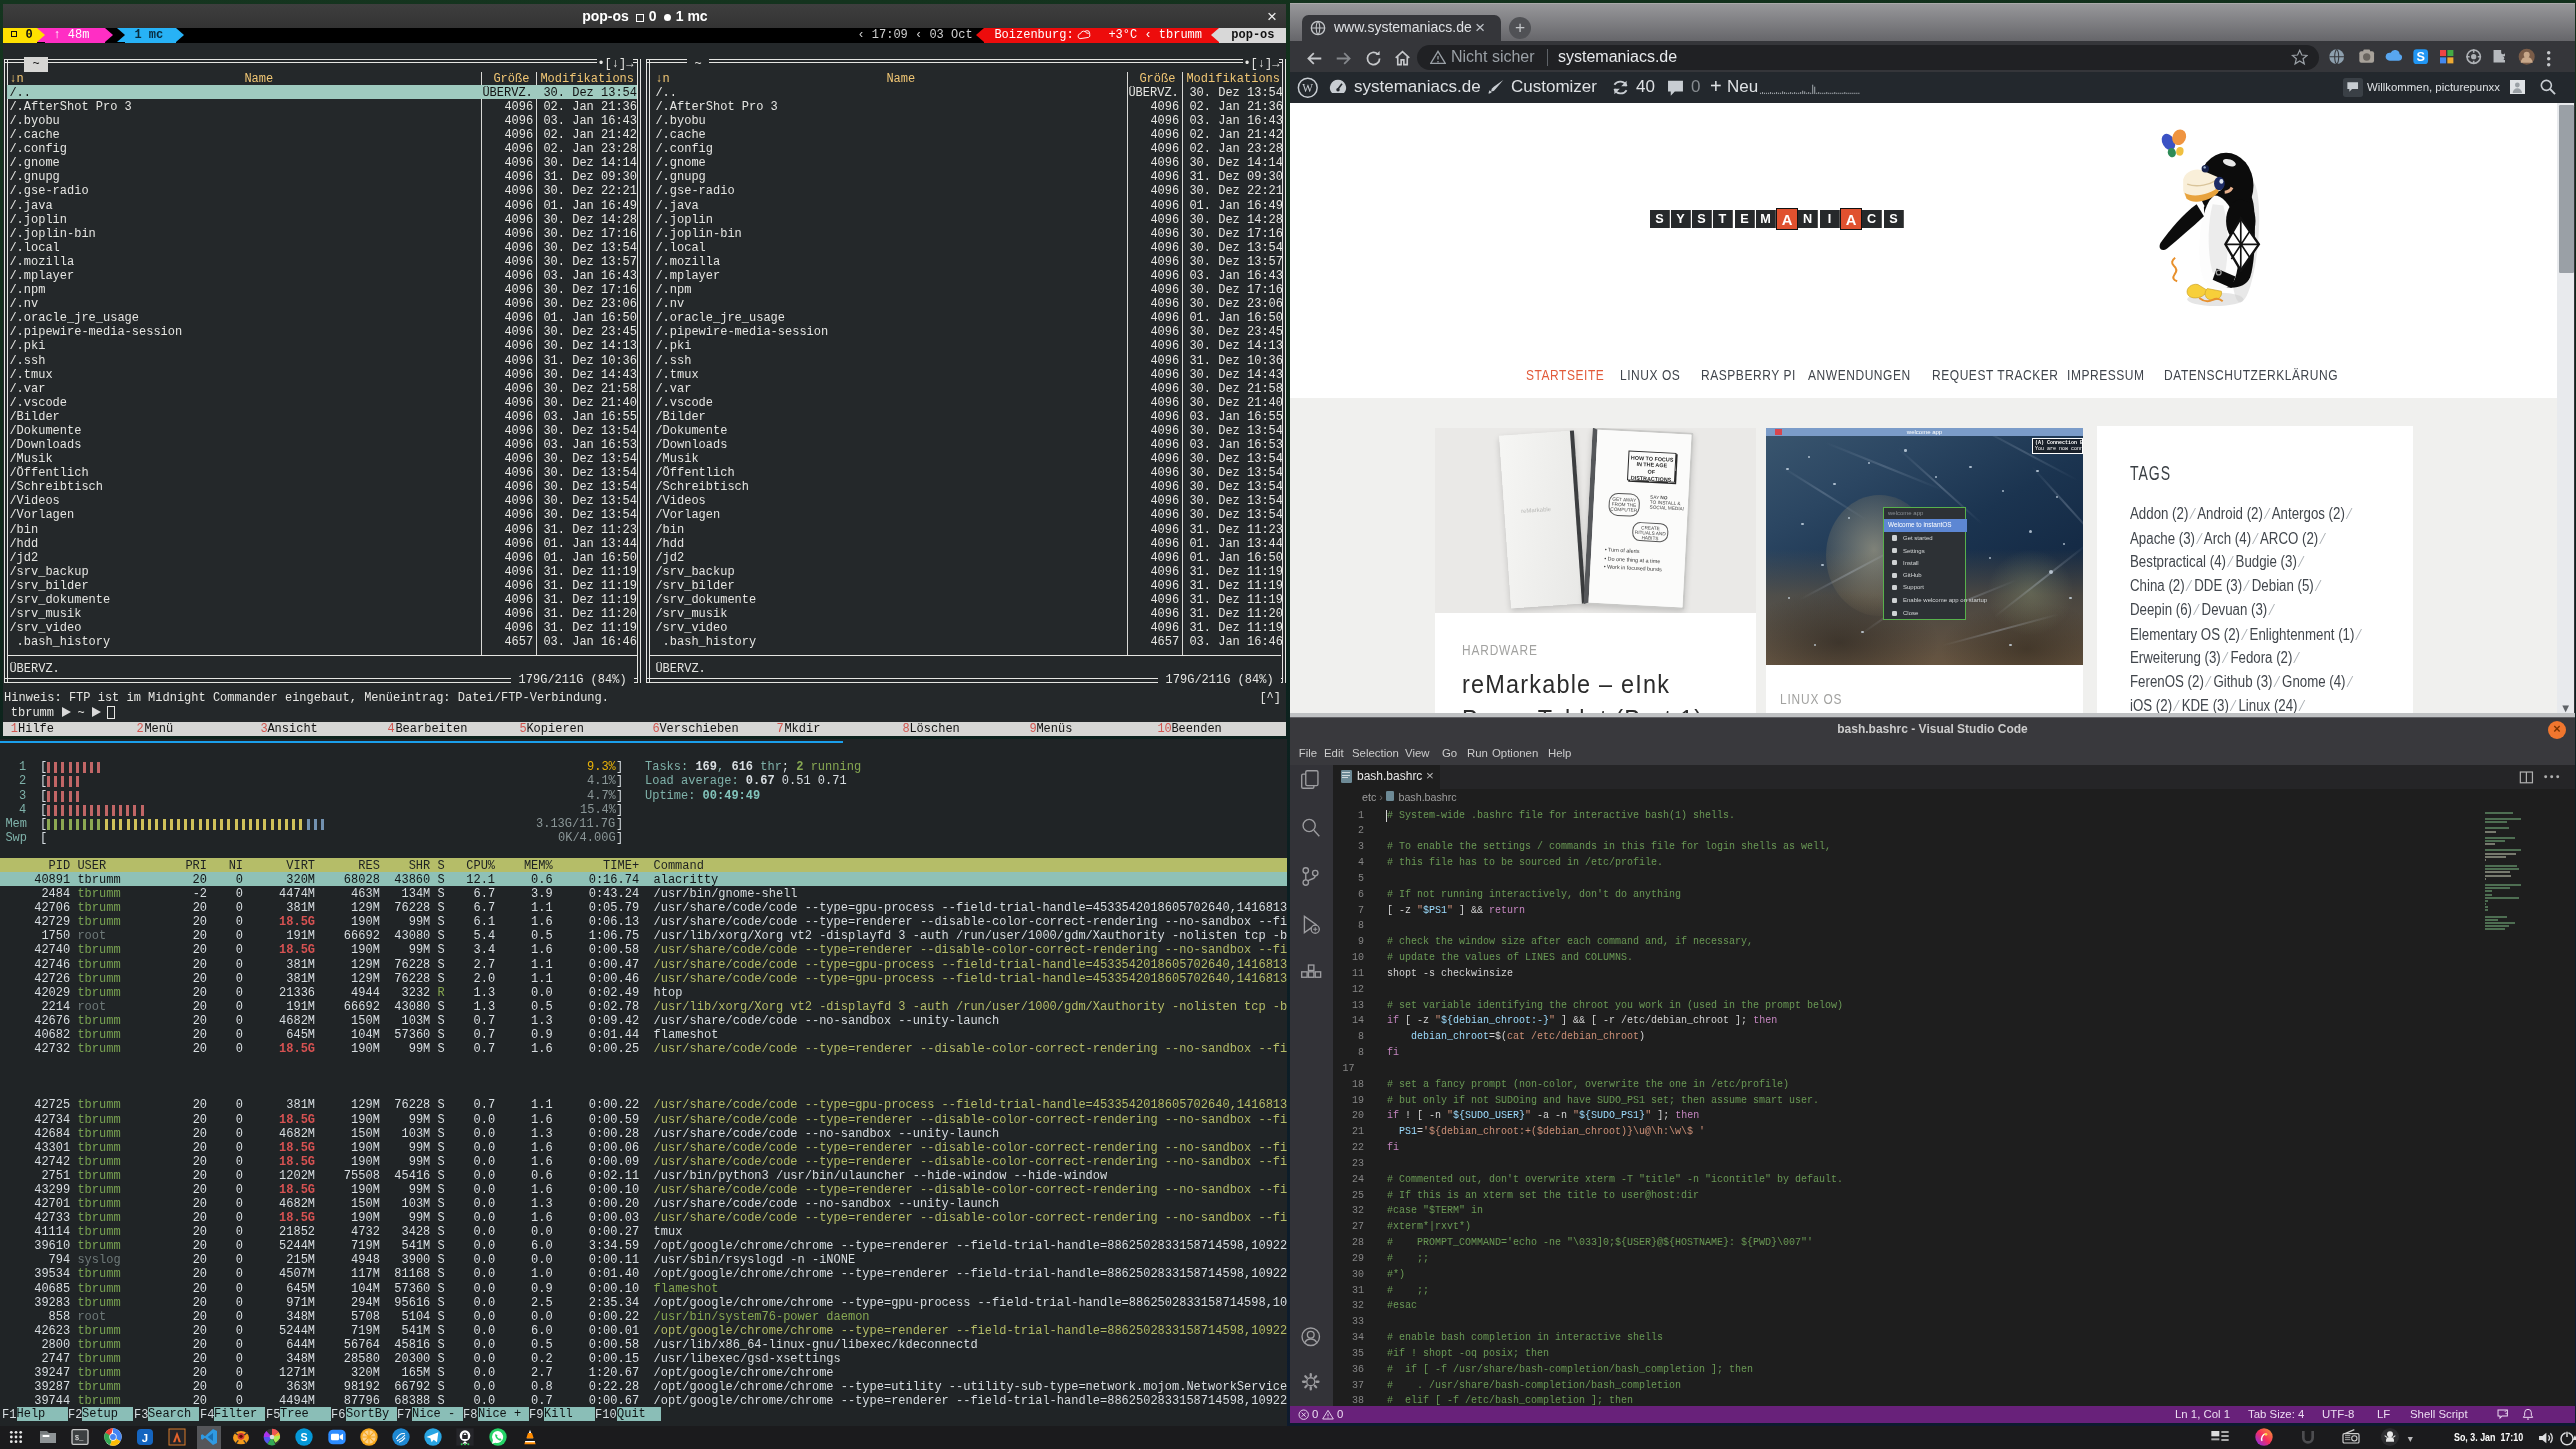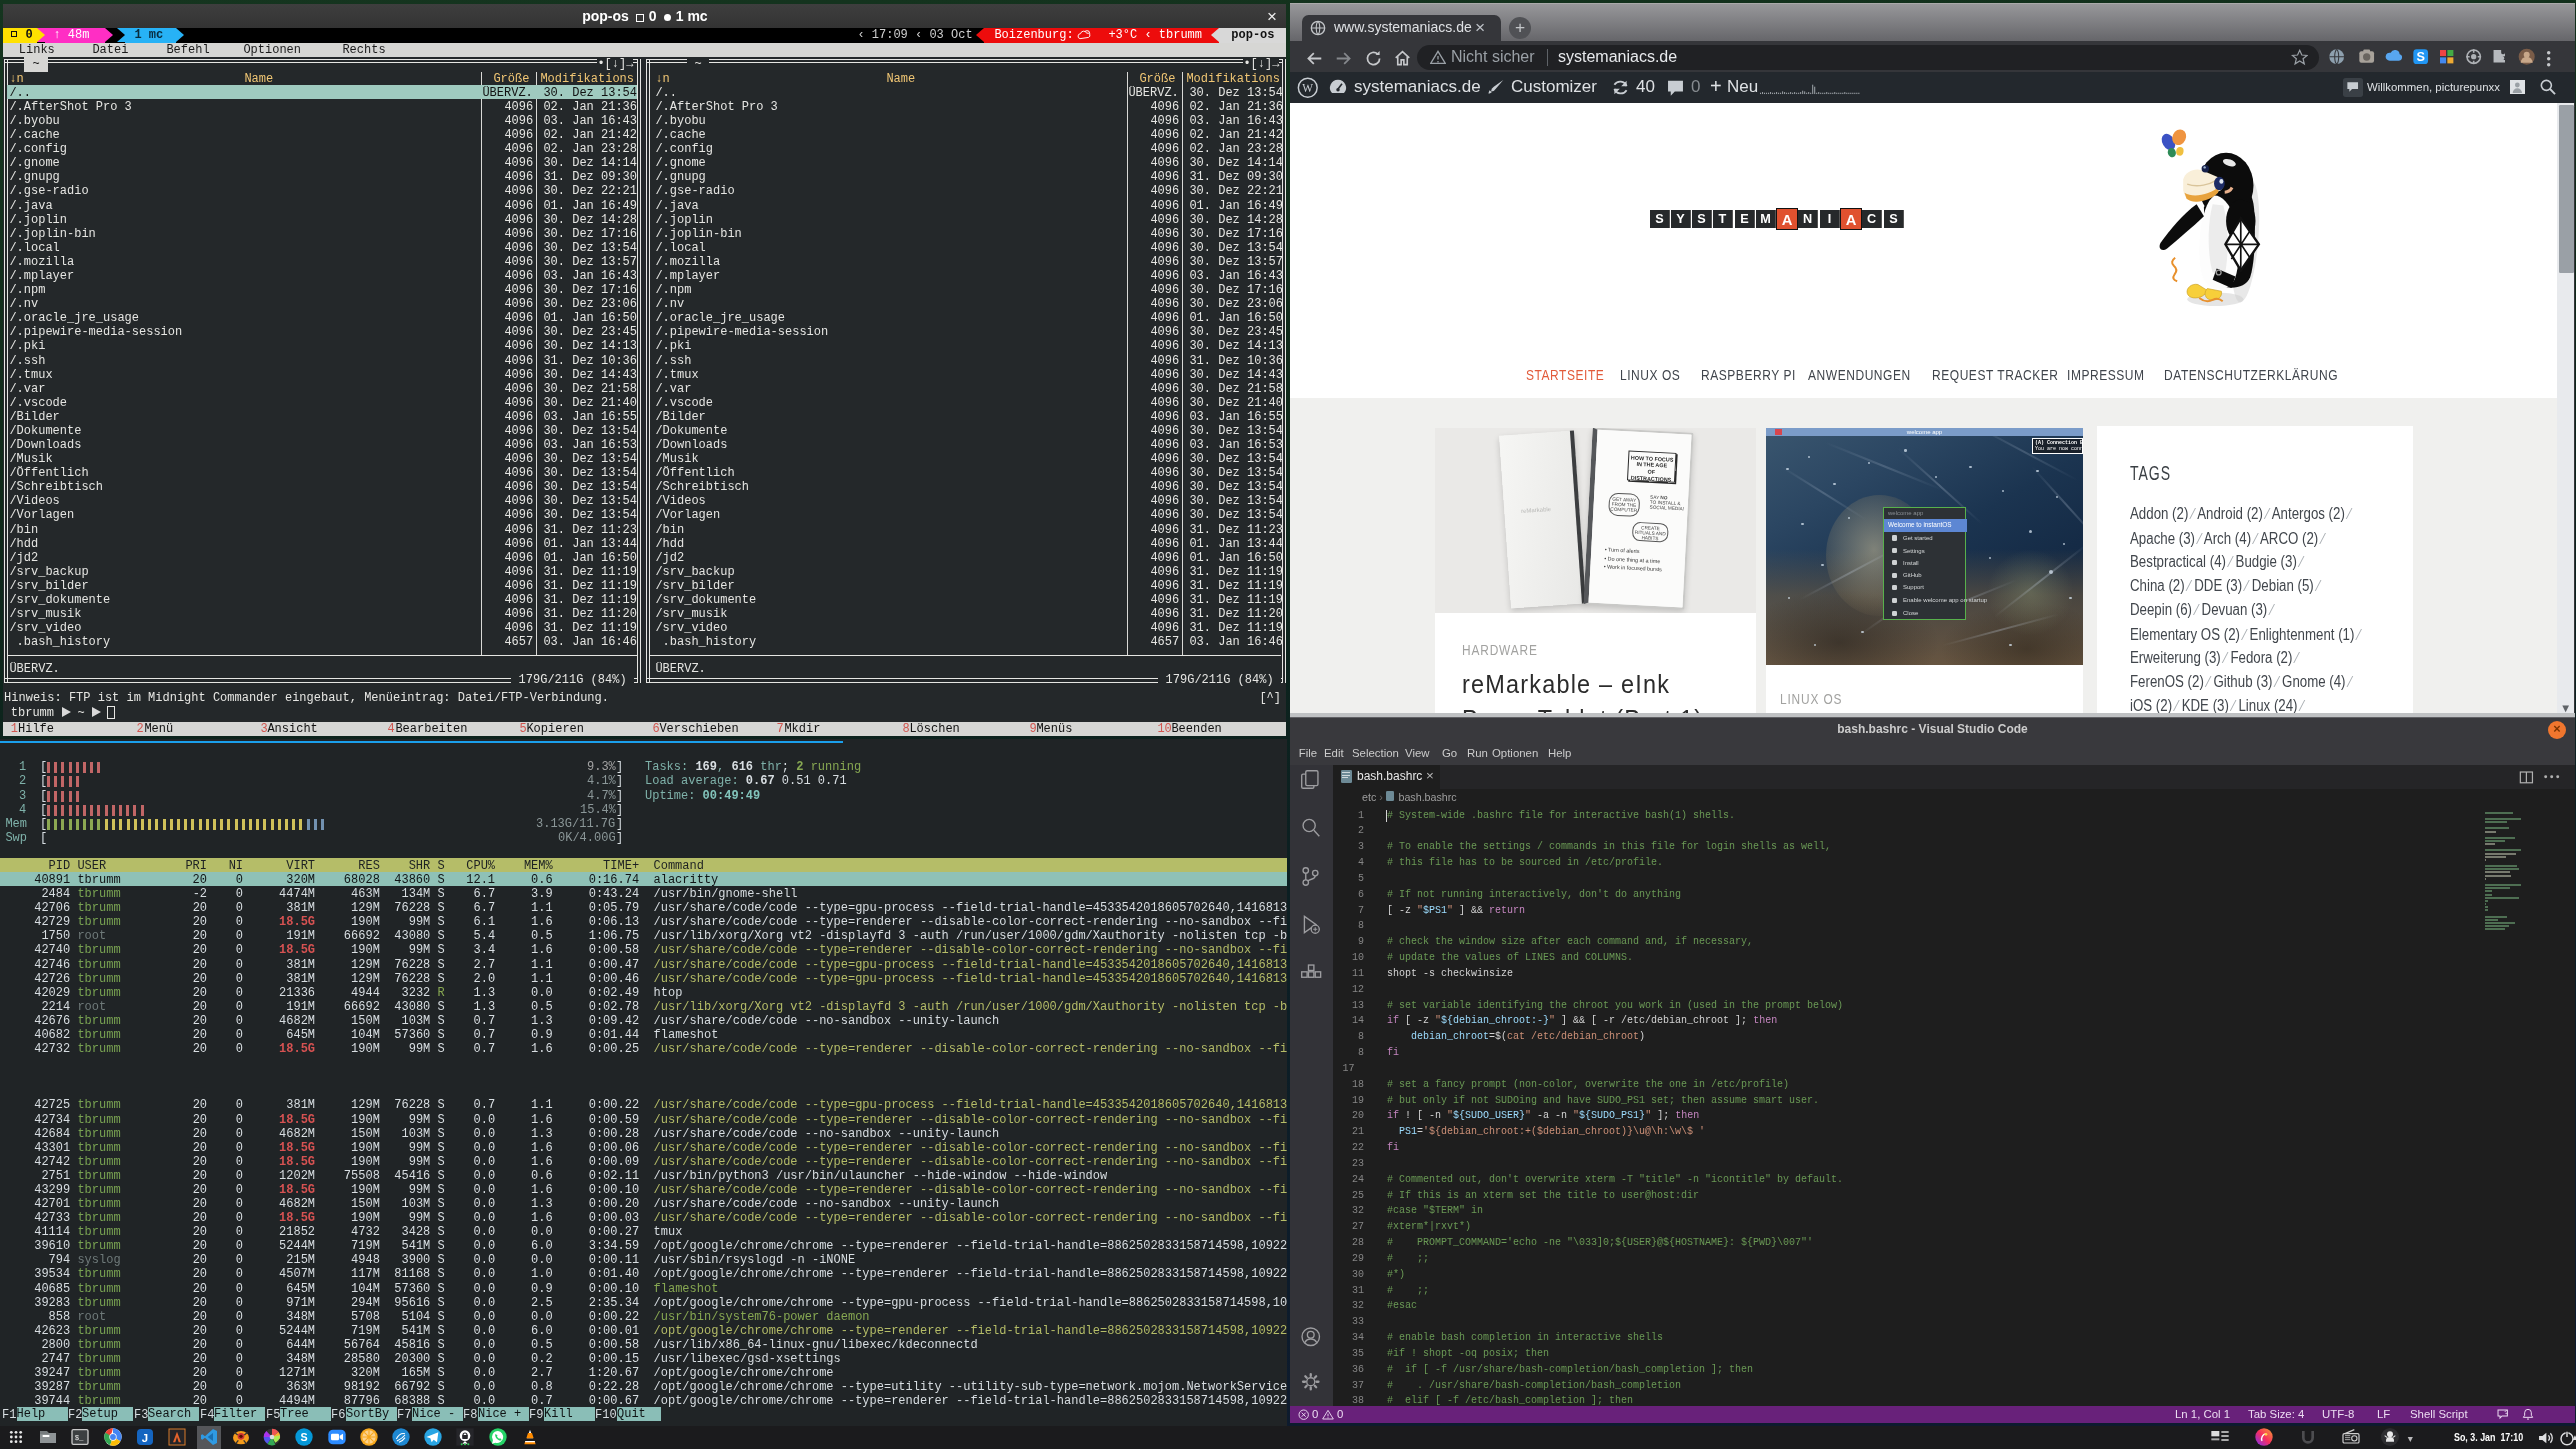--- a/index.html
+++ b/index.html
@@ -28,27 +28,20 @@
       <div class="abs" style="left:973px;top:0;border-right:8.7px solid #ed0c0c;border-top:7.4px solid #000;border-bottom:7.4px solid #000"></div>
       <div class="abs" style="left:981px;top:0;width:235px;height:14.8px;background:#ed0c0c"></div>
       <div class="abs" style="left:991px;top:0;color:#fff">Boizenburg: </div>
       <svg class="abs" style="left:1074px;top:1.3px" width="17.4" height="12" viewBox="0 0 26 18">
         <circle cx="15" cy="6.5" r="4" fill="none" stroke="#fff" stroke-width="1.4"></circle>
         <path d="M4.5 14.5 a3.8 3.8 0 0 1 .8-7.5 a4.8 4.8 0 0 1 9.2-.6 a3.4 3.4 0 0 1 2.8 6.2 z" fill="#ed0c0c" stroke="#fff" stroke-width="1.4"></path>
       </svg>
       <div class="abs" style="left:1105px;top:0;color:#fff">+3°C ‹ tbrumm</div>
       <div class="abs" style="left:1208px;top:0;border-right:8.7px solid #d8d8d8;border-top:7.4px solid #ed0c0c;border-bottom:7.4px solid #ed0c0c"></div>
       <div class="abs" style="left:1216px;top:0;width:67px;height:14.8px;background:#d8d8d8;color:#111;font-weight:bold;text-align:center">pop-os</div>
-    </div>
-    <div class="abs mono" style="left:0;top:39px;width:100%;height:14px;background:#d6d6d4;color:#1a1a1a;font-size:12px;line-height:14px">
-      <span class="abs" style="left:15.4px">Links</span>
-      <span class="abs" style="left:89px">Datei</span>
-      <span class="abs" style="left:163px">Befehl</span>
-      <span class="abs" style="left:240px">Optionen</span>
-      <span class="abs" style="left:339px">Rechts</span>
     </div>
     <div class="abs" style="left:2px;top:55px;width:632px;height:1.1px;background:#e6e6e3"></div>
     <div class="abs" style="left:2px;top:58px;width:632px;height:1.1px;background:#e6e6e3"></div>
     <div class="abs" style="left:2px;top:674px;width:632px;height:1.1px;background:#e6e6e3"></div>
     <div class="abs" style="left:2px;top:678px;width:632px;height:1.1px;background:#e6e6e3"></div>
     <div class="abs" style="left:643px;top:55px;width:636px;height:1.1px;background:#e6e6e3"></div>
     <div class="abs" style="left:643px;top:58px;width:636px;height:1.1px;background:#e6e6e3"></div>
     <div class="abs" style="left:643px;top:674px;width:636px;height:1.1px;background:#e6e6e3"></div>
     <div class="abs" style="left:643px;top:678px;width:636px;height:1.1px;background:#e6e6e3"></div>
     <div class="abs" style="left:0.7px;top:55px;width:1.1px;height:624px;background:#e6e6e3"></div>
@@ -349,21 +342,21 @@
     <span class="abs mono" style="left:1026px;top:718px;font-size:12px;line-height:14px;color:#d2554f;white-space:pre;">9</span>
     <span class="abs mono" style="left:1033px;top:718px;font-size:12px;line-height:14px;color:#111;white-space:pre;">Menüs</span>
     <span class="abs mono" style="left:1154px;top:718px;font-size:12px;line-height:14px;color:#d2554f;white-space:pre;">10</span>
     <span class="abs mono" style="left:1168px;top:718px;font-size:12px;line-height:14px;color:#111;white-space:pre;">Beenden</span>
   </div>
 <div class="abs mono" style="left:0;top:739px;width:1287px;height:687px;background:#202426;overflow:hidden;font-size:12px;line-height:14px">
     <div class="abs" style="left:0;top:2px;width:843px;height:1.7px;background:#1a9fec"></div>
     <span class="abs mono" style="left:19px;top:21.3px;font-size:12px;line-height:14px;color:#7fb2aa;white-space:pre;">1</span>
     <span class="abs mono" style="left:40px;top:21.3px;font-size:12px;line-height:14px;color:#d8dee2;white-space:pre;">[</span>
     <span class="abs mono" style="left:616px;top:21.3px;font-size:12px;line-height:14px;color:#d8dee2;white-space:pre;">]</span>
-    <span class="abs mono" style="left:587px;top:21.3px;font-size:12px;line-height:14px;color:#a3a3a3;white-space:pre;">9.3%</span>
+    <span class="abs mono" style="left:587px;top:21.3px;font-size:12px;line-height:14px;color:#eab308;white-space:pre;">9.3%</span>
     <div class="abs" style="left:47px;top:23px;width:58px;height:10.7px;background:repeating-linear-gradient(90deg,#c16666 0 3px,transparent 3px 7.2px)"></div>
     <span class="abs mono" style="left:19px;top:35px;font-size:12px;line-height:14px;color:#7fb2aa;white-space:pre;">2</span>
     <span class="abs mono" style="left:40px;top:35px;font-size:12px;line-height:14px;color:#d8dee2;white-space:pre;">[</span>
     <span class="abs mono" style="left:616px;top:35px;font-size:12px;line-height:14px;color:#d8dee2;white-space:pre;">]</span>
     <span class="abs mono" style="left:587px;top:35px;font-size:12px;line-height:14px;color:#8b9798;white-space:pre;">4.1%</span>
     <div class="abs" style="left:47px;top:37px;width:36px;height:10.7px;background:repeating-linear-gradient(90deg,#c16666 0 3px,transparent 3px 7.2px)"></div>
     <span class="abs mono" style="left:19px;top:50px;font-size:12px;line-height:14px;color:#7fb2aa;white-space:pre;">3</span>
     <span class="abs mono" style="left:40px;top:50px;font-size:12px;line-height:14px;color:#d8dee2;white-space:pre;">[</span>
     <span class="abs mono" style="left:616px;top:50px;font-size:12px;line-height:14px;color:#d8dee2;white-space:pre;">]</span>
     <span class="abs mono" style="left:587px;top:50px;font-size:12px;line-height:14px;color:#8b9798;white-space:pre;">4.7%</span>

